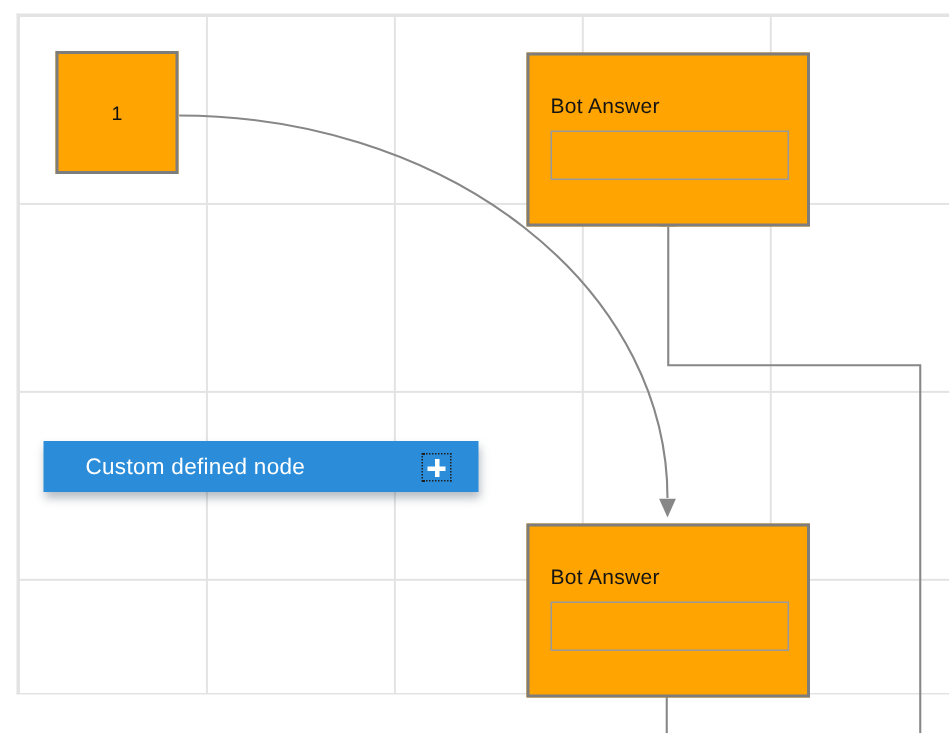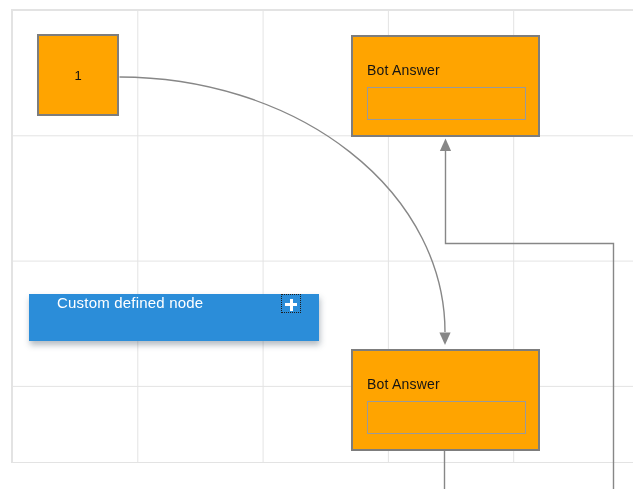--- a/index.html
+++ b/index.html
@@ -38,21 +38,21 @@
   .node { position: absolute; z-index: 3; }
   .start-node {
     left: 37px; top: 34px;
     width: 82px; height: 82px;
     background: #ffa400;
     border: 2px solid #7d7d7d;
     display: flex; align-items: center; justify-content: center;
     font-size: 13px; color: #111111;
   }
   .answer-node {
-    width: 189px; height: 102px;
+    width: 189px; height: 116px;
     background: #ffa400;
     border: 2px solid #7d7d7d;
     padding: 25px 14px 0 14px;
   }
   .answer-node.top    { left: 351px; top: 35px;  }
   .answer-node.bottom { left: 351px; top: 349px; }
   .answer-title {
     font-size: 14px; color: #141414;
     margin-bottom: 9px;
     letter-spacing: 0.2px;
@@ -63,24 +63,24 @@
     background: transparent;
     border: 1px solid #9a9a9a;
     outline: none;
     font-family: "Liberation Sans", sans-serif;
     font-size: 13px; color: #141414;
     padding: 0 6px;
   }
   
   .custom-node {
     left: 29px; top: 294px;
-    width: 290px; height: 47px;
+    width: 290px; height: 34px;
     background: #2b8dd9;
     box-shadow: 1px 4px 6px rgba(40, 60, 80, 0.35);
-    display: flex; 
+    display: flex; align-items: center;
     cursor: pointer;
   }
   .custom-node-label {
     color: #ffffff;
     font-size: 15px;
     margin-left: 28px;
     letter-spacing: 0.2px;
   }
   .plus-icon {
     position: relative;

